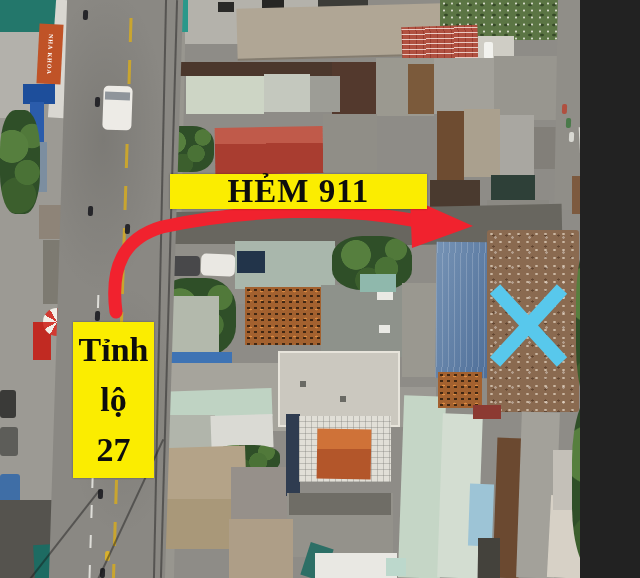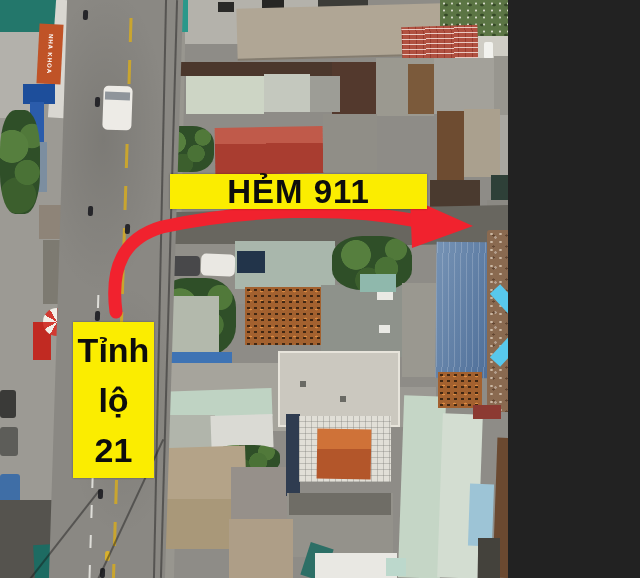--- a/index.html
+++ b/index.html
@@ -1,17 +1,17 @@
 <!DOCTYPE html>
 <html style="--label-bg: #fbed00; --label-text: #0d0d0d; --arrow: #f1222e; --x-mark: #58c8ec;"><head>
 <meta charset="utf-8">
 <style>
   html,body{margin:0;padding:0;background:#222;}
-  #stage{position:relative;width:508px;height:578px;overflow:hidden;background:#8e8c87;
-         font-family:Liberation Sans, sans-serif;}
+  #stage{position:relative;width:580px;height:578px;overflow:hidden;background:#8e8c87;
+         font-family:Liberation Serif, serif;}
   .r{position:absolute;}
   .corr-v{background-image:repeating-linear-gradient(90deg,rgba(255,255,255,.16) 0 1px,rgba(0,0,0,.07) 1px 2px,transparent 2px 6px);}
   .tree{border-radius:38%;background-color:#2f4f28;background-image:
         radial-gradient(circle at 30% 35%,#567f3e 0 22%,transparent 23%),
         radial-gradient(circle at 68% 60%,#4a7236 0 18%,transparent 19%),
         radial-gradient(circle at 45% 82%,#3c5f2d 0 20%,transparent 21%),
         radial-gradient(circle at 80% 25%,#51793a 0 14%,transparent 15%);}
   .dirt{background-color:#8a6a50;background-image:
         radial-gradient(rgba(255,245,230,.55) 1px,transparent 1.5px),
         radial-gradient(rgba(60,35,20,.5) 1px,transparent 1.5px),
@@ -206,14 +206,14 @@
 
   <svg id="anno" viewBox="0 0 640 578">
     <path class="xmark" d="M495,289 L562,362 M562,289 L495,362"></path>
     <path class="arrow" d="M116,312 C110,266 124,238 162,227 C244,209 342,206 418,221"></path>
     <polygon class="head" points="410,198 473,226 412,248"></polygon>
   </svg>
 
   <div class="label" id="hem-label">HẺM 911</div>
   <div class="label" id="road-label">Tỉnh
 lộ
-21</div>
+27</div>
 </div>
 
 </body></html>

